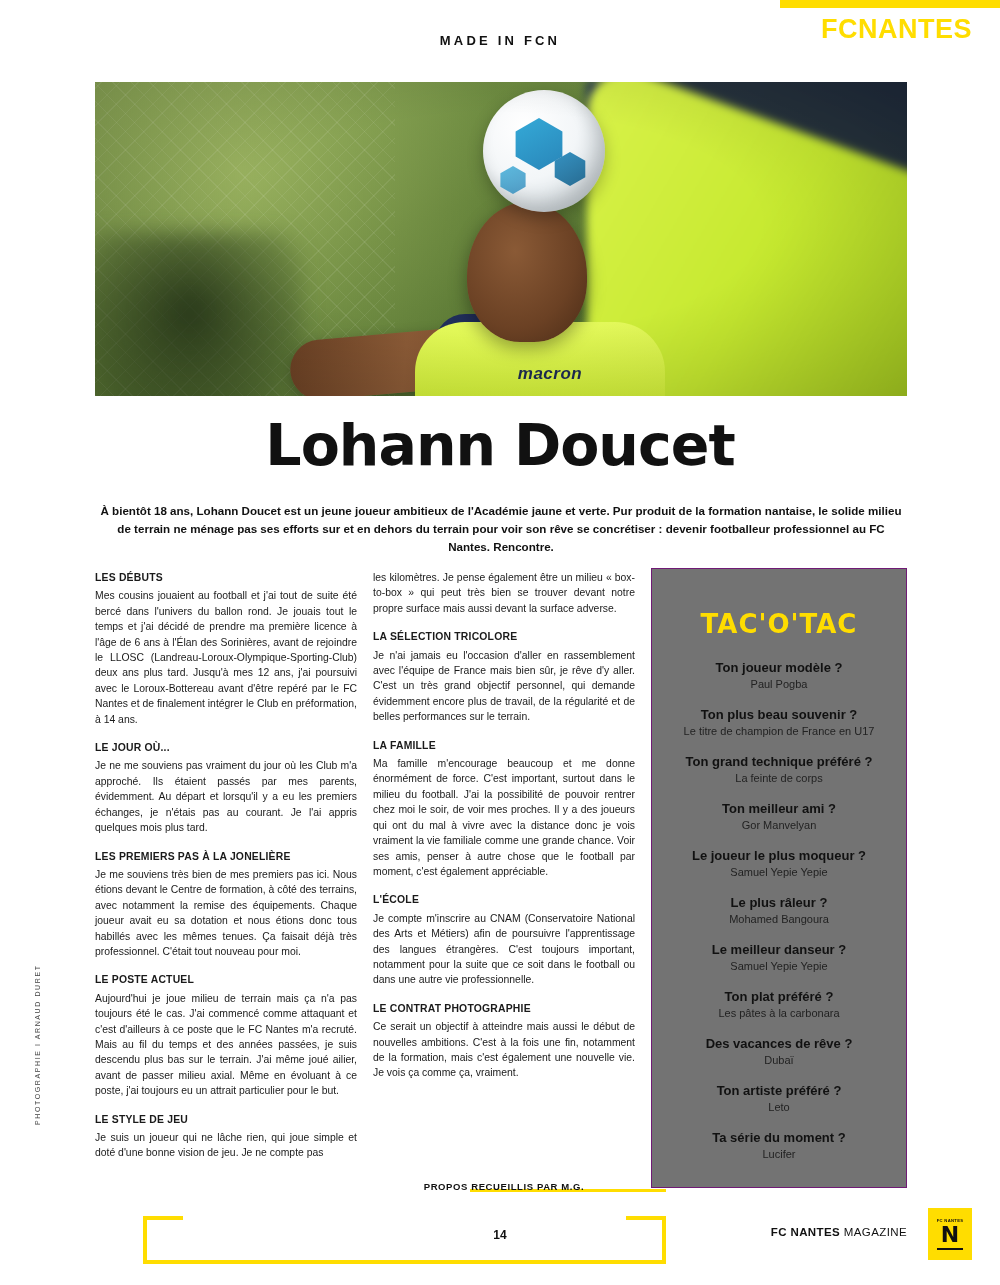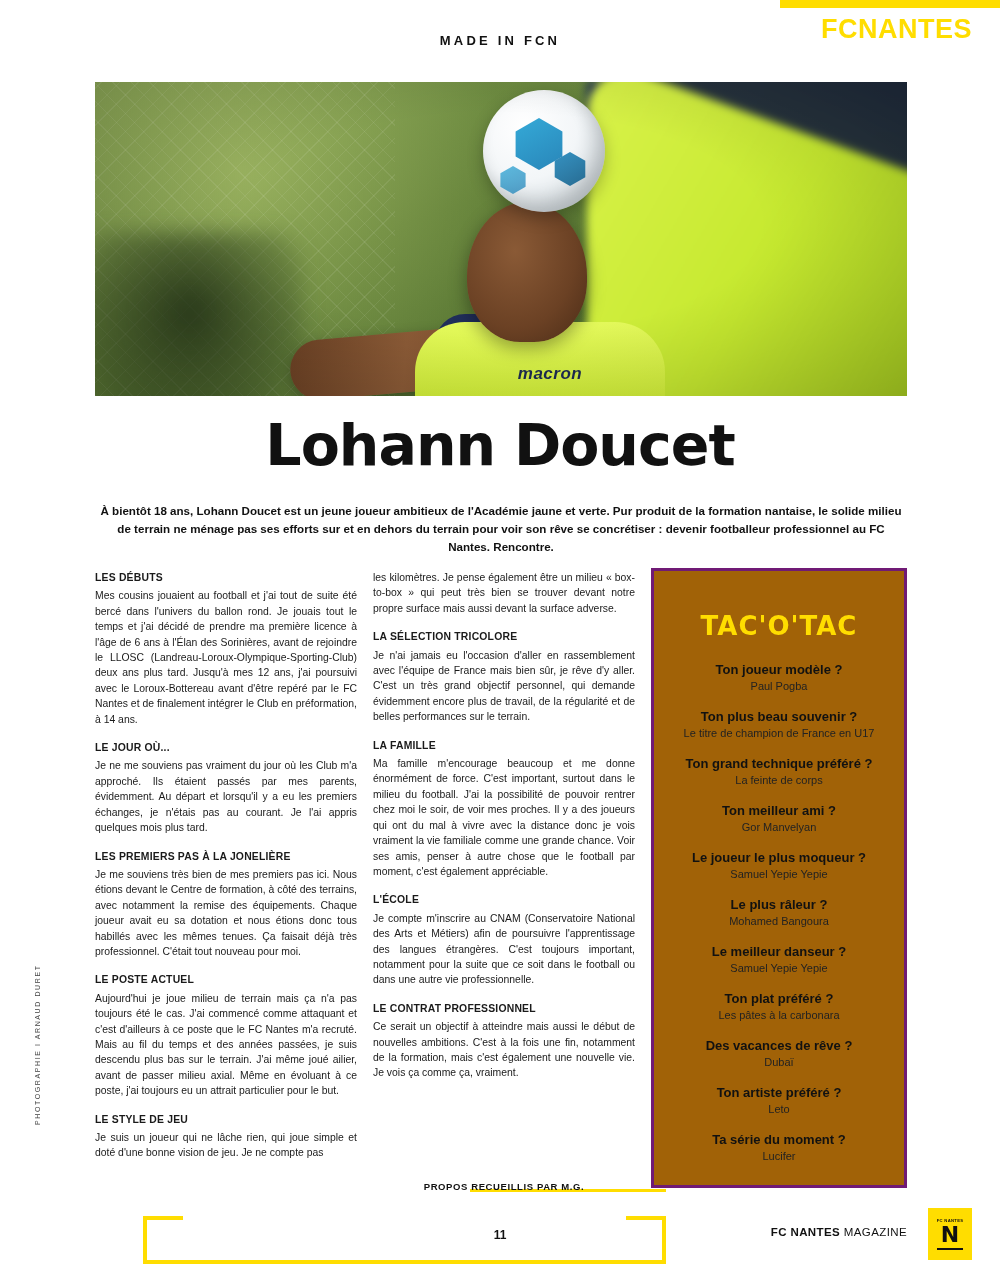--- a/index.html
+++ b/index.html
@@ -257,23 +257,23 @@
   .col .blk { margin-bottom: 13px; }
   .col .blk:last-child { margin-bottom: 0; }
 
   
   .tacotac {
     position: absolute;
     top: 568px;
     left: 651px;
     width: 256px;
     height: 620px;
-    border: 3px solid #701a75;
+    border: 1px solid #701a75;
     box-sizing: border-box;
-    background: #a16207;
+    background: #737373;
   }
   .tacotac-accent-top {
     position: absolute;
     top: 568px;
     left: 651px;
     width: 256px;
     height: 3px;
     background: #ffdd00;
   }
   .tacotac-accent-left {
@@ -482,21 +482,21 @@
     </div>
     <div class="blk">
       <h3>LA FAMILLE</h3>
       <p>Ma famille m'encourage beaucoup et me donne énormément de force. C'est important, surtout dans le milieu du football. J'ai la possibilité de pouvoir rentrer chez moi le soir, de voir mes proches. Il y a des joueurs qui ont du mal à vivre avec la distance donc je vois vraiment la vie familiale comme une grande chance. Voir ses amis, penser à autre chose que le football par moment, c'est également appréciable.</p>
     </div>
     <div class="blk">
       <h3>L'ÉCOLE</h3>
       <p>Je compte m'inscrire au CNAM (Conservatoire National des Arts et Métiers) afin de poursuivre l'apprentissage des langues étrangères. C'est toujours important, notamment pour la suite que ce soit dans le football ou dans une autre vie professionnelle.</p>
     </div>
     <div class="blk">
-      <h3>LE CONTRAT PROFESSIONNEL</h3>
+      <h3>LE CONTRAT PHOTOGRAPHIE</h3>
       <p>Ce serait un objectif à atteindre mais aussi le début de nouvelles ambitions. C'est à la fois une fin, notamment de la formation, mais c'est également une nouvelle vie. Je vois ça comme ça, vraiment.</p>
     </div>
   </div>
 
   <div class="tacotac-accent-top"></div>
   <div class="tacotac-accent-left"></div>
   <div class="tacotac">
     <h2>TAC'O'TAC</h2>
     <div class="qa-list">
       <div class="qa">
@@ -546,21 +546,21 @@
     </div>
   </div>
 
   <div class="bottom-yellow-rule"></div>
   <div class="credit-line">PROPOS RECUEILLIS PAR M.G.</div>
 
   <div class="bottom-frame-top-left"></div>
   <div class="bottom-frame-top-right"></div>
   <div class="bottom-frame"></div>
 
-  <div class="page-number">11</div>
+  <div class="page-number">14</div>
 
   <div class="footer-right">
     <b>FC NANTES</b><span> MAGAZINE</span>
   </div>
 
   <div class="footer-logo">
     <div class="fl-top">FC NANTES</div>
     <div class="fl-n">N</div>
     <div class="fl-bar"></div>
   </div>

